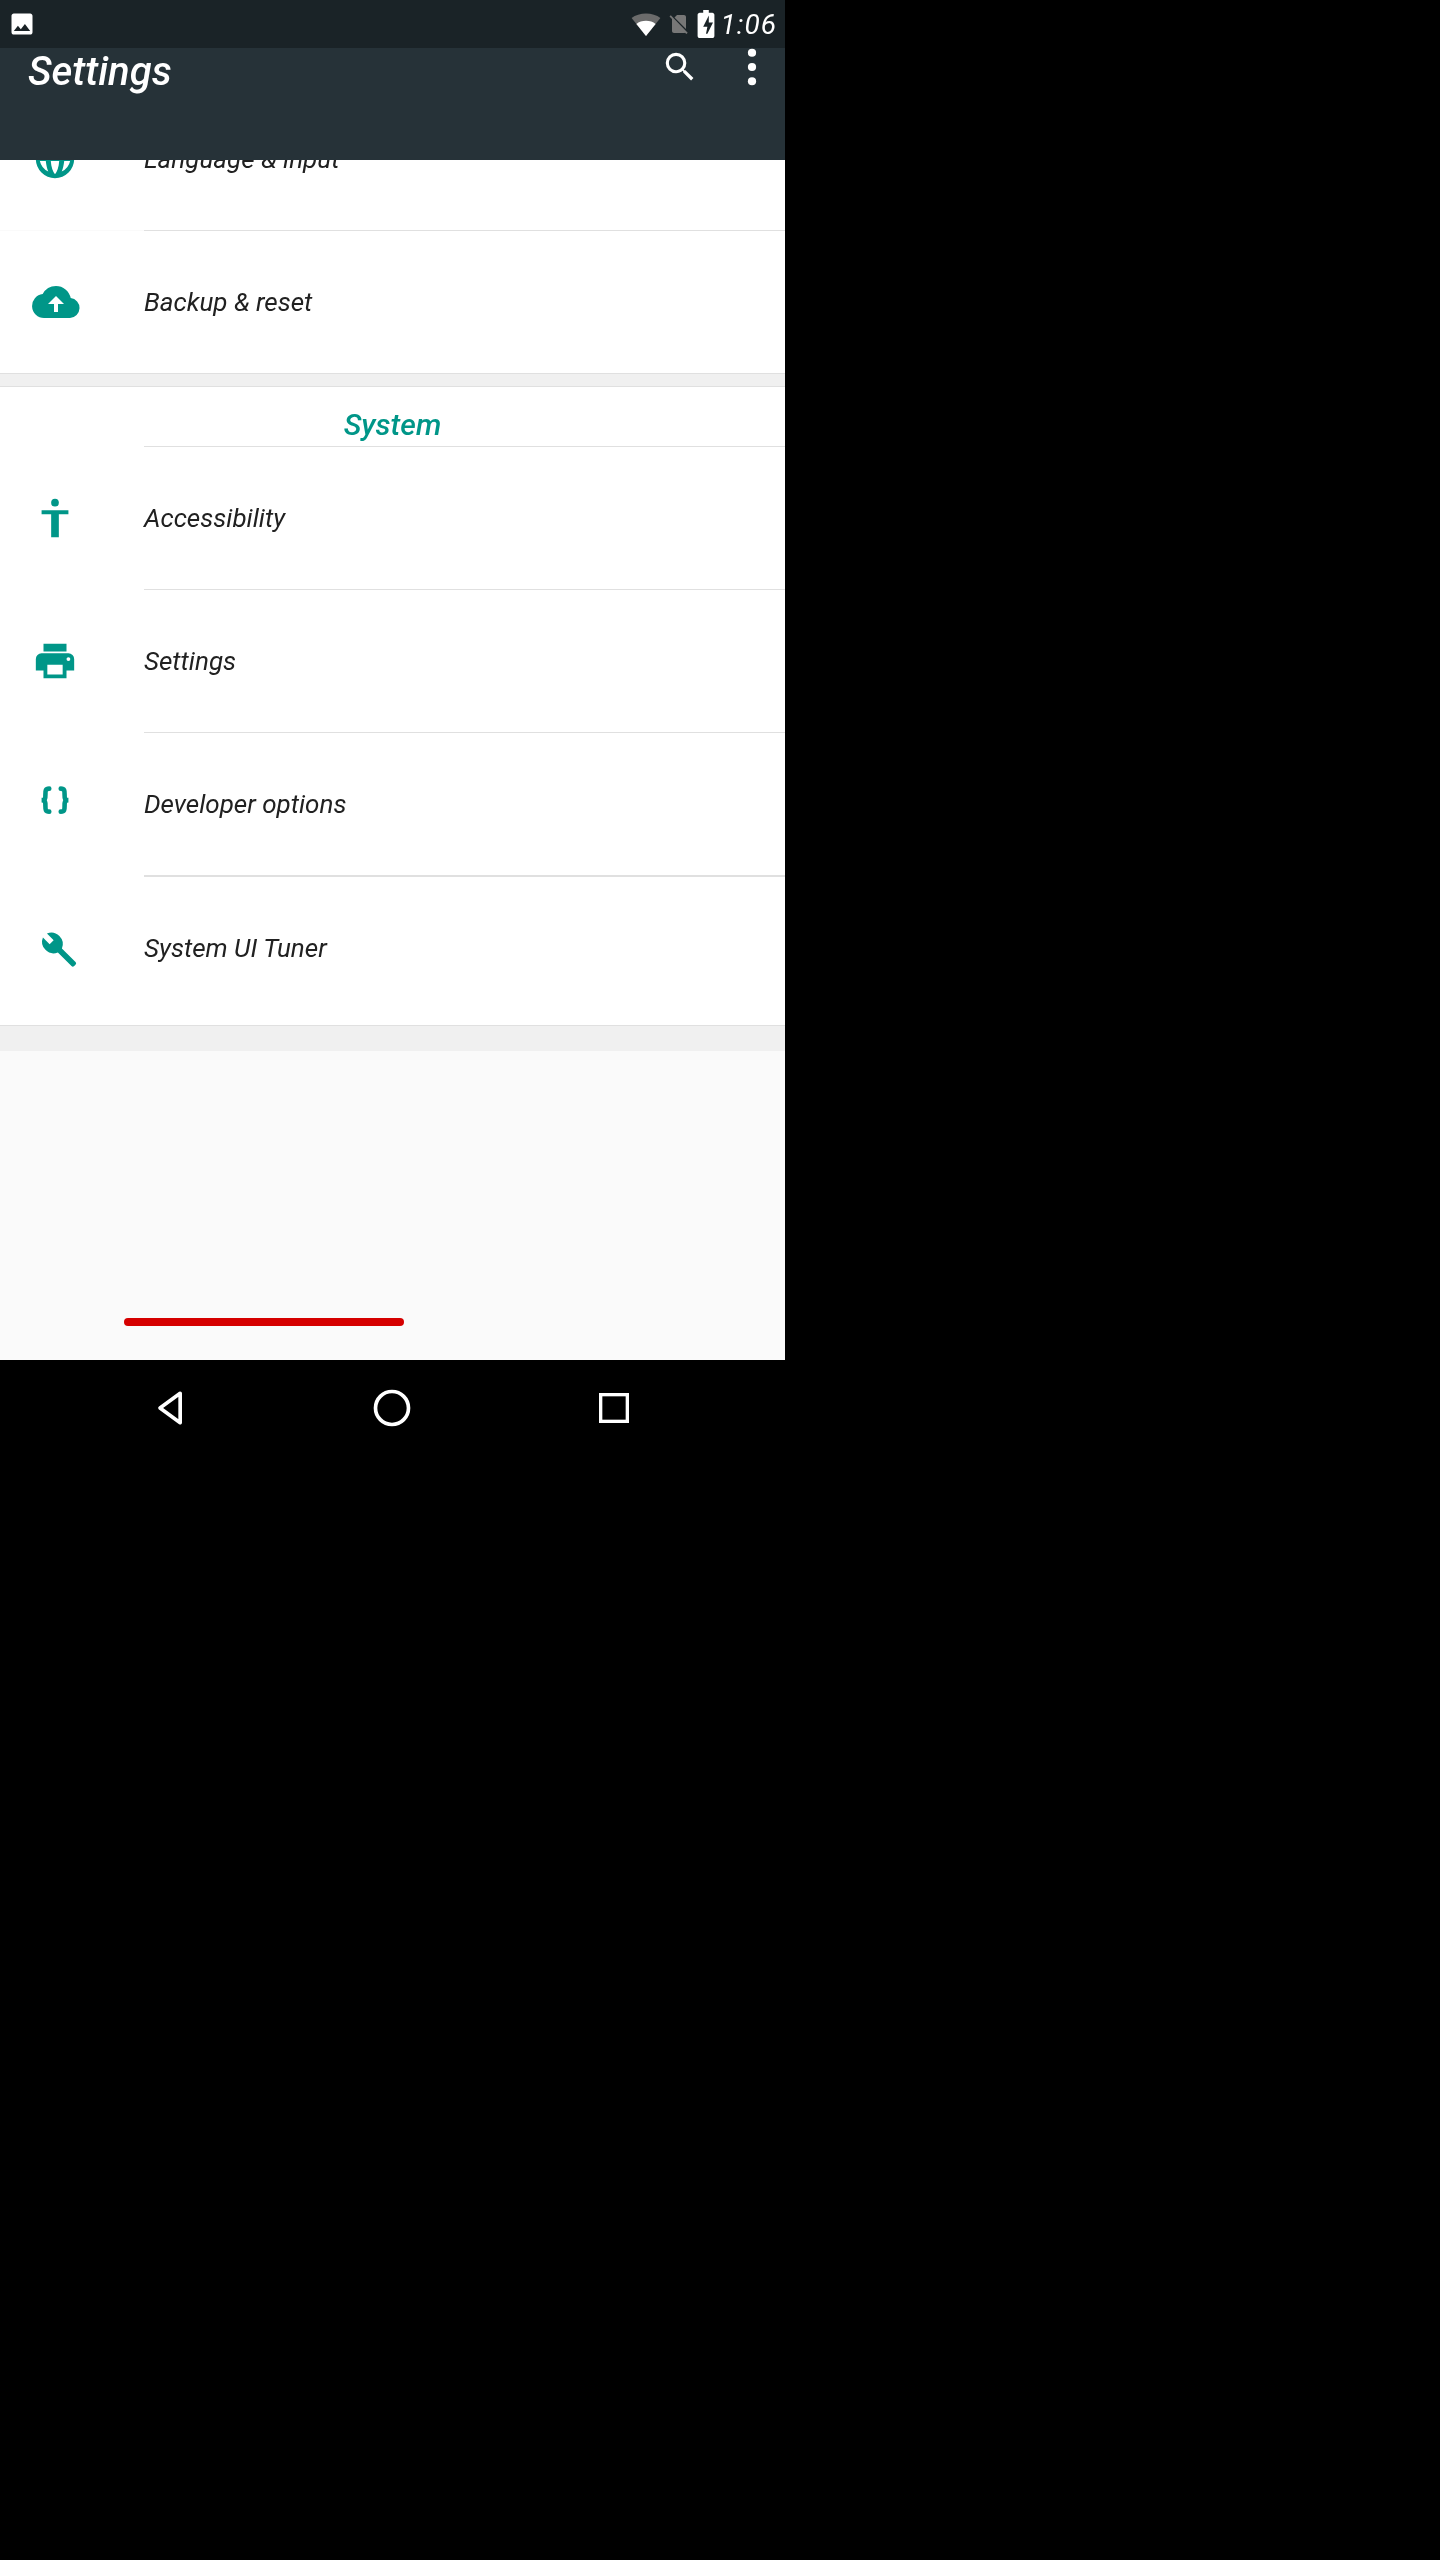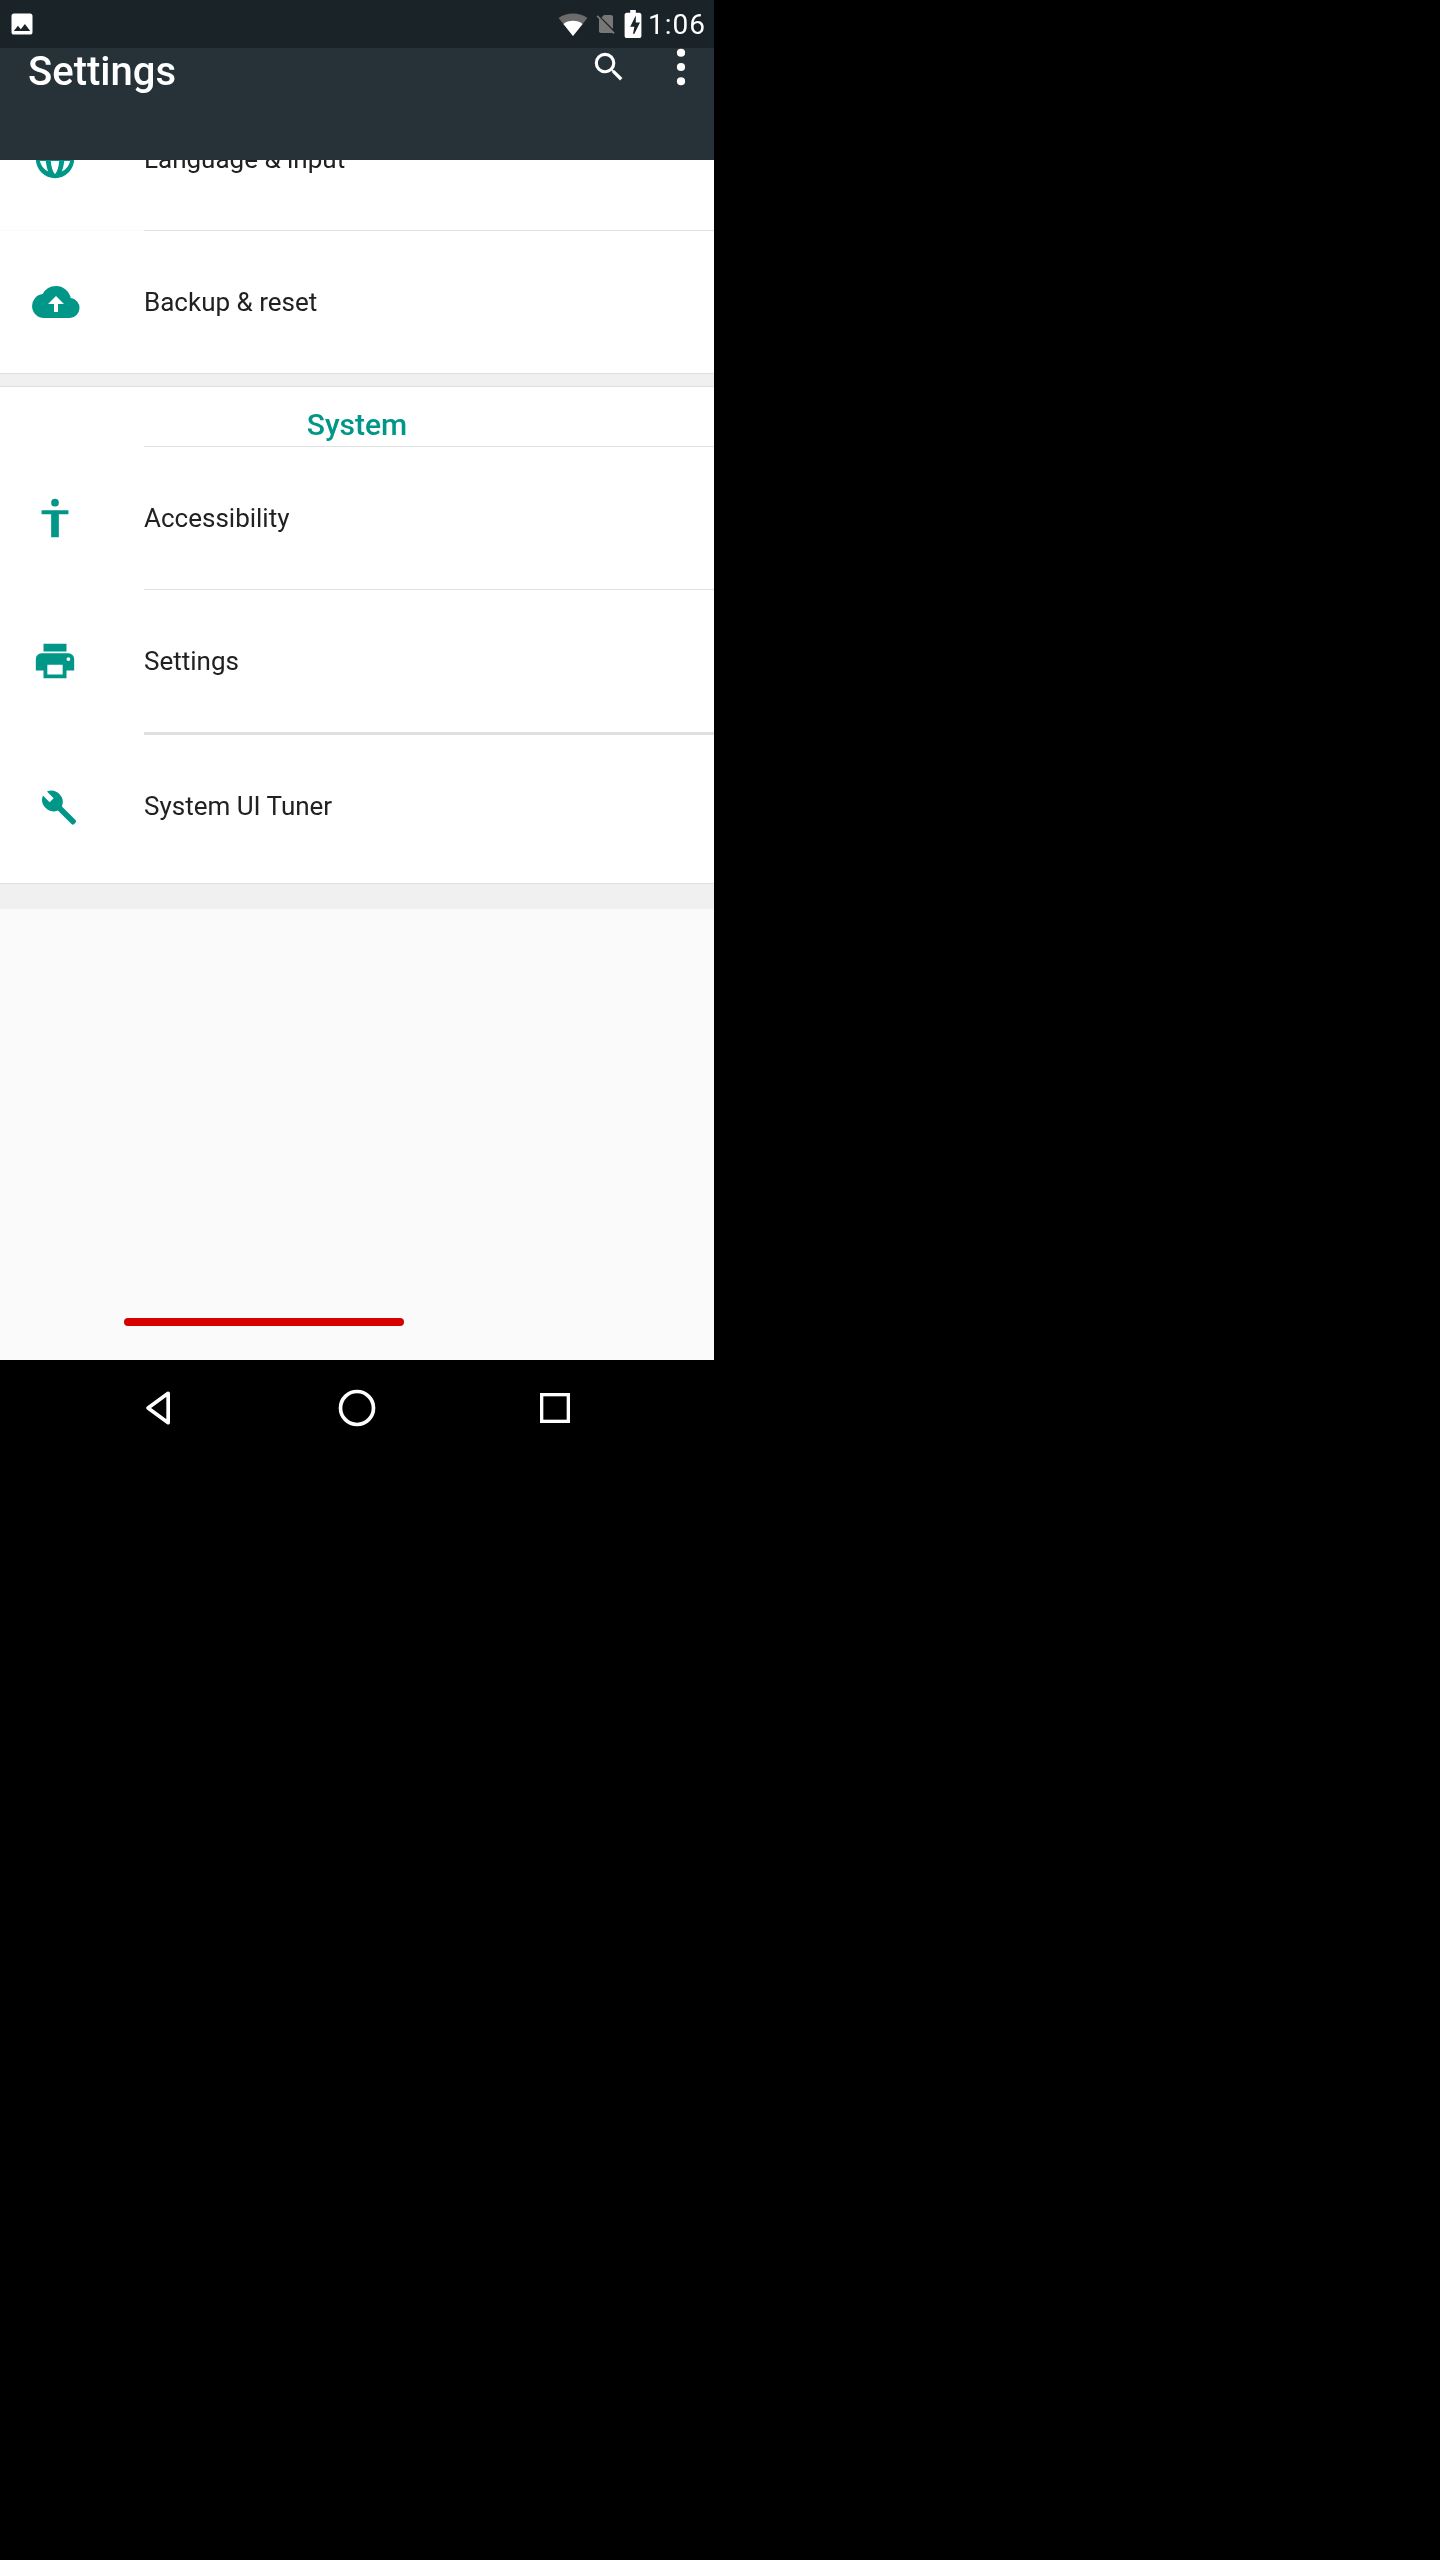--- a/index.html
+++ b/index.html
@@ -1,17 +1,17 @@
 <!DOCTYPE html>
 <html><head>
 <meta charset="utf-8">
 <style>
   * { box-sizing: border-box; margin: 0; padding: 0; }
   html, body { width: 819px; height: 1456px; background: #000; font-family: Roboto, "Helvetica Neue", Arial, sans-serif; overflow: hidden; }
-  .screen { width: 714px; height: 1456px; background: #fef9c3; position: relative; }
+  .screen { width: 785px; height: 1456px; background: #fef9c3; position: relative; font-style: italic; }
 
   
   .status-bar { height: 48px; background: #1a2327; display: flex; align-items: center; justify-content: space-between; padding: 0 8px; color: #fff; }
   .status-left { display: flex; align-items: center; gap: 8px; }
   .status-right { display: flex; align-items: center; gap: 6px; }
   .status-icon svg { display: block; }
   .status-time { font-size: 28px; font-weight: 400; letter-spacing: 1px; }
 
   
   .app-bar { height: 112px; background: #263238; display: flex; align-items: flex-start; padding: 0 28px; color: #fff; }
@@ -141,20 +141,29 @@
       <div class="row">
         <span class="row-icon">
           <svg width="46" height="46" viewBox="0 0 24 24" fill="#009688">
               <path d="M19 8H5a3 3 0 0 0-3 3v6h4v4h12v-4h4v-6a3 3 0 0 0-3-3zm-3 11H8v-5h8v5zm3-7a1 1 0 1 1 0-2 1 1 0 0 1 0 2zm-1-9H6v4h12V3z"></path>
             </svg>
         </span>
         <span class="row-label">Settings</span>
       </div>
       <div class="row-sep"></div>
 
+      <div class="row">
+        <span class="row-icon">
+          <svg width="46" height="46" viewBox="0 0 24 24" fill="none" stroke="#009688" stroke-width="2.4" stroke-linecap="round">
+              <path d="M9 4c-2 0-2 1-2 3s0 3-2 3c2 0 2 1 2 3s0 3 2 3"></path>
+              <path d="M15 4c2 0 2 1 2 3s0 3 2 3c-2 0-2 1-2 3s0 3-2 3"></path>
+            </svg>
+        </span>
+        <span class="row-label">Developer options</span>
+      </div>
       <div class="row-sep"></div>
 
       <div class="row-sep"></div>
 
       <div class="row">
         <span class="row-icon">
           <svg width="46" height="46" viewBox="0 0 24 24" fill="#009688">
               <path d="M22.7 19.3l-7.1-7.1a6 6 0 0 0-7.8-7.8l3.5 3.5-2.1 2.1L5.7 6.5a6 6 0 0 0 7.8 7.8l7.1 7.1a1 1 0 0 0 1.4 0l.7-.7a1 1 0 0 0 0-1.4z"></path>
             </svg>
         </span>

